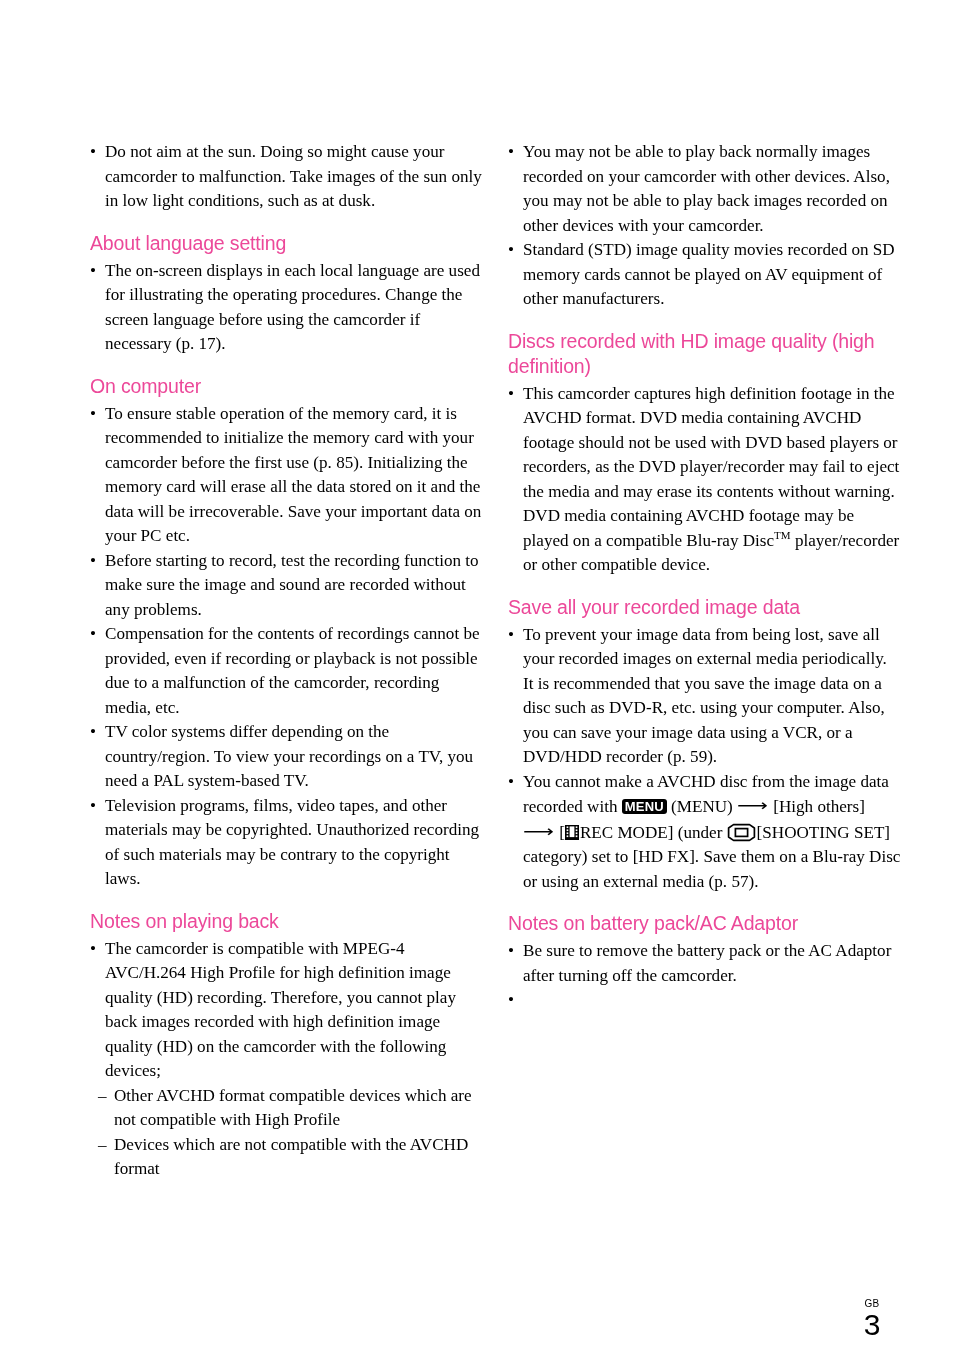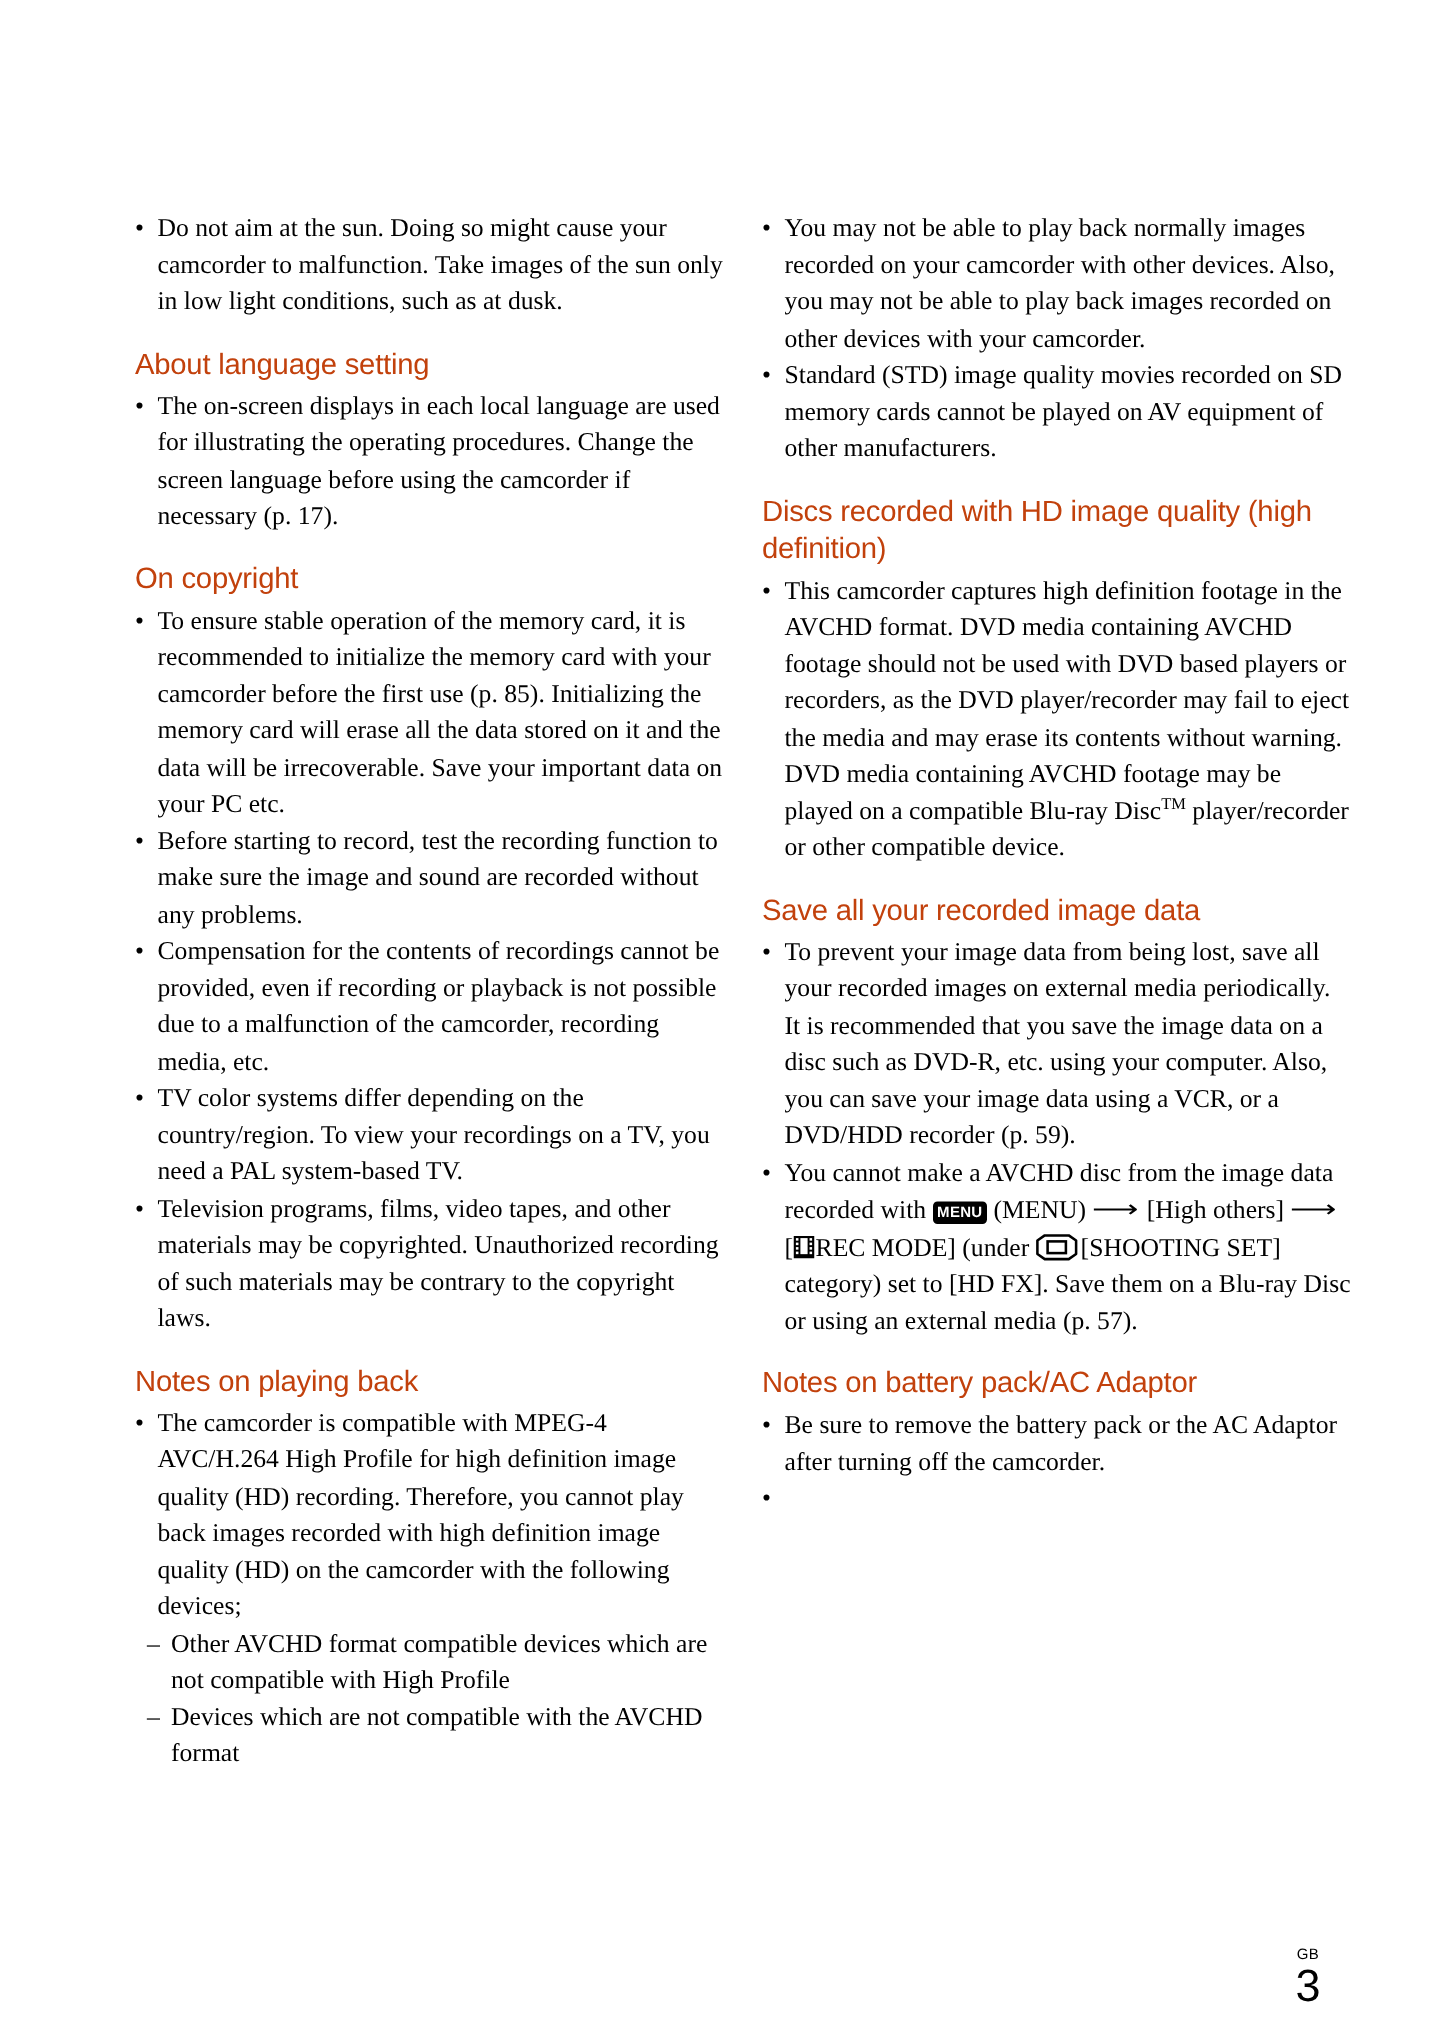--- a/index.html
+++ b/index.html
@@ -42,21 +42,21 @@
 
   
   h2.section-heading {
     font-family: "Liberation Sans", sans-serif;
     font-weight: 400;
     font-size: 19.5px;
     line-height: 25px;
     letter-spacing: -0.15px;
     margin: 0;
     padding: 0;
-    color: #c2410c;
+    color: #ec4899;
   }
   .heading-block {
     margin-top: 17px;
     margin-bottom: 3px;
   }
 
   
   ul.bullets {
     list-style: none;
     margin: 0;
@@ -111,21 +111,21 @@
     margin: 0 5px 0 4px;
     vertical-align: 1px;
   }
 
   .menu-badge {
     display: inline-block;
     background: #000000;
     color: #ffffff;
     font-family: "Liberation Sans", sans-serif;
     font-weight: bold;
-    font-size: 10px;
+    font-size: 13px;
     line-height: 15px;
     padding: 0 3px;
     border-radius: 3px;
     vertical-align: 1px;
     letter-spacing: 0.2px;
   }
 
   .icon-film {
     display: inline-block;
     width: 14px;
@@ -181,21 +181,21 @@
         <h2 class="section-heading">About language setting</h2>
       </div>
       <ul class="bullets">
         <li class="bullet">
           <span class="bullet-dot">•</span>
           <span>The on-screen displays in each local language are used for illustrating the operating procedures. Change the screen language before using the camcorder if necessary (p. 17).</span>
         </li>
       </ul>
 
       <div class="heading-block">
-        <h2 class="section-heading">On copyright</h2>
+        <h2 class="section-heading">On computer</h2>
       </div>
       <ul class="bullets">
         <li class="bullet">
           <span class="bullet-dot">•</span>
           <span>To ensure stable operation of the memory card, it is recommended to initialize the memory card with your camcorder before the first use (p. 85). Initializing the memory card will erase all the data stored on it and the data will be irrecoverable. Save your important data on your PC etc.</span>
         </li>
         <li class="bullet">
           <span class="bullet-dot">•</span>
           <span>Before starting to record, test the recording function to make sure the image and sound are recorded without any problems.</span>
         </li>

